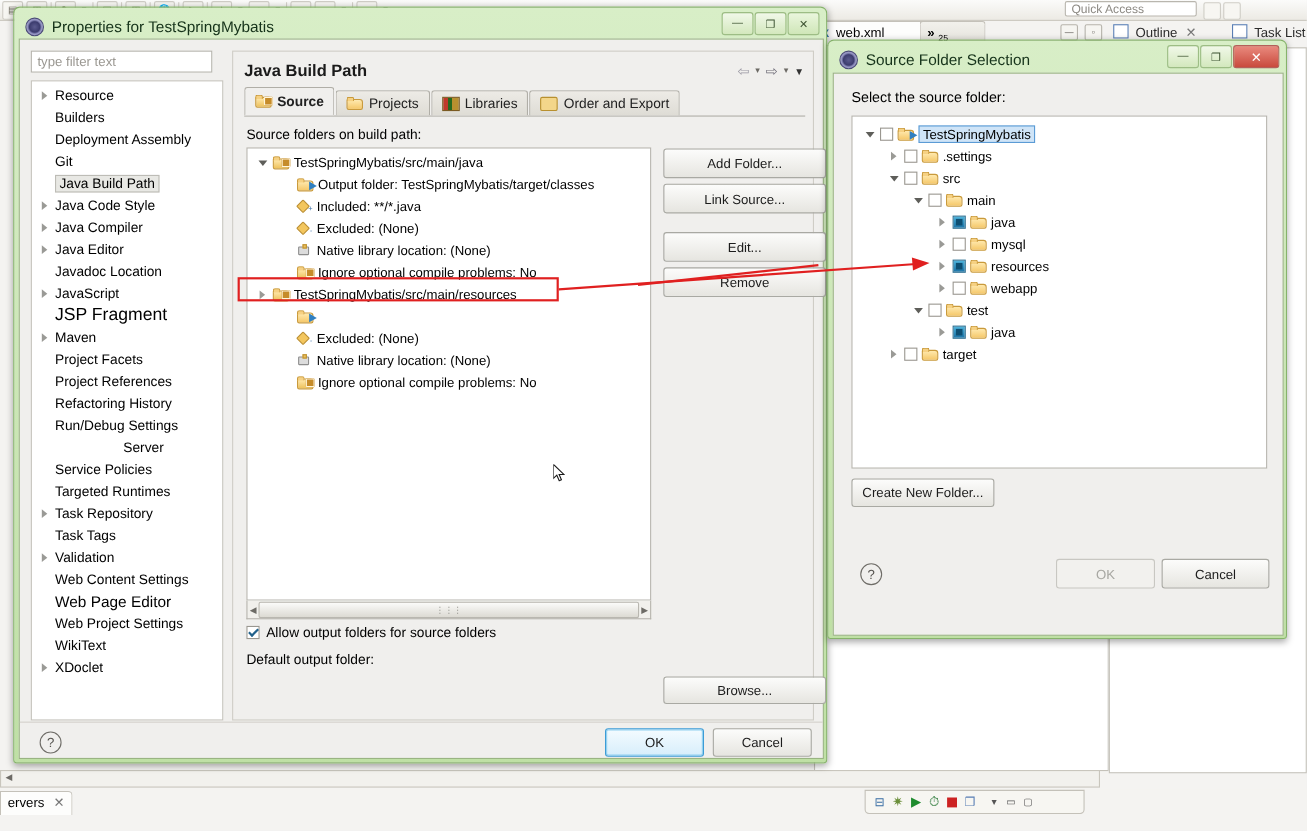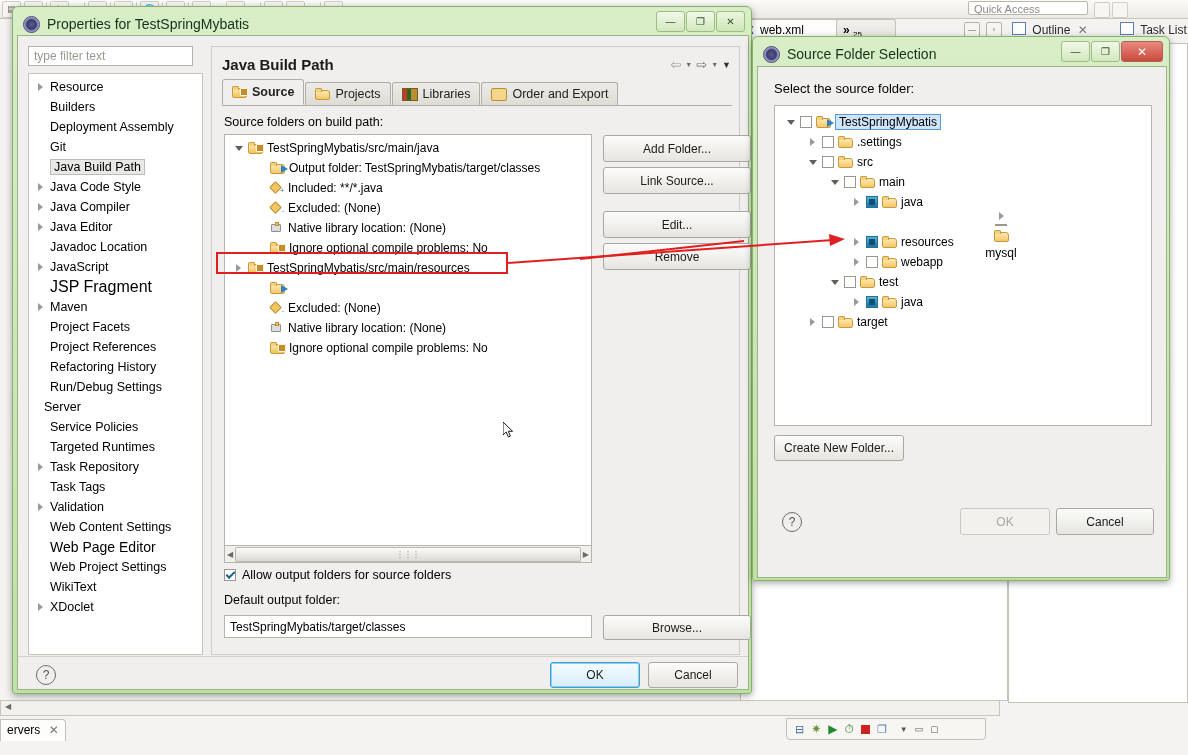--- a/index.html
+++ b/index.html
@@ -289,21 +289,21 @@
             <span style="font-size: 12.5px;">Project References</span>
           </div>
           <div class="row" style="padding-left: 6px;">
             <span class="tw"></span>
             <span style="font-size: 12.5px;">Refactoring History</span>
           </div>
           <div class="row" style="padding-left: 6px;">
             <span class="tw"></span>
             <span style="font-size: 12.5px;">Run/Debug Settings</span>
           </div>
-          <div class="row" style="padding-left: 0;">
+          <div class="row" style="padding-left: 15px; justify-content: center;">
             <span class="tw"></span>
             <span style="font-size: 12.5px;">Server</span>
           </div>
           <div class="row" style="padding-left: 6px;">
             <span class="tw"></span>
             <span style="font-size: 12.5px;">Service Policies</span>
           </div>
           <div class="row" style="padding-left: 6px;">
             <span class="tw"></span>
             <span style="font-size: 12.5px;">Targeted Runtimes</span>
@@ -482,21 +482,20 @@
           <div class="btn" style="position: absolute; left: 0px; top: 108px; width: 146px; height: 25px;">Remove</div>
         </div>
 
       <div style="position:absolute;left:12px;top:521px;display:flex;align-items:center;gap:6px">
         <span class="chk tick"></span>
         <span style="font-size:12.5px">Allow output folders for source folders</span>
       </div>
 
       <div style="position:absolute;left:12px;top:546px;font-size:12.5px">Default output folder:</div>
 
-      <div class="field" style="position:absolute;left:12px;top:568px;width:368px;height:23px">TestSpringMybatis/target/classes</div>
 
       <div class="btn" style="position:absolute;left:391px;top:568px;width:146px;height:23px">Browse...</div>
     </div>
 
     <div style="position:absolute;left:0;top:620px;width:730px;height:34px;border-top:1px solid #d3d1ca">
       <div class="help-ico" style="position:absolute;left:18px;top:8px">?</div>
       <div class="btn focus" style="position:absolute;left:532px;top:5px;width:88px;height:24px">OK</div>
       <div class="btn" style="position:absolute;left:630px;top:5px;width:88px;height:24px">Cancel</div>
     </div>
   </div>
@@ -559,21 +558,21 @@
           <div class="row" style="padding-left: 76px;">
             <span class="tw">
               <span class="tri-c"></span>
             </span>
             <span class="chk on">
               <i></i>
             </span>
             <span class="fold"></span>
             <span>java</span>
           </div>
-          <div class="row" style="padding-left: 76px; flex-direction: column;">
+          <div class="row" style="padding-left: 76px;">
             <span class="tw">
               <span class="tri-c"></span>
             </span>
             <span class="chk"></span>
             <span class="fold"></span>
             <span>mysql</span>
           </div>
           <div class="row" style="padding-left: 76px;">
             <span class="tw">
               <span class="tri-c"></span>

